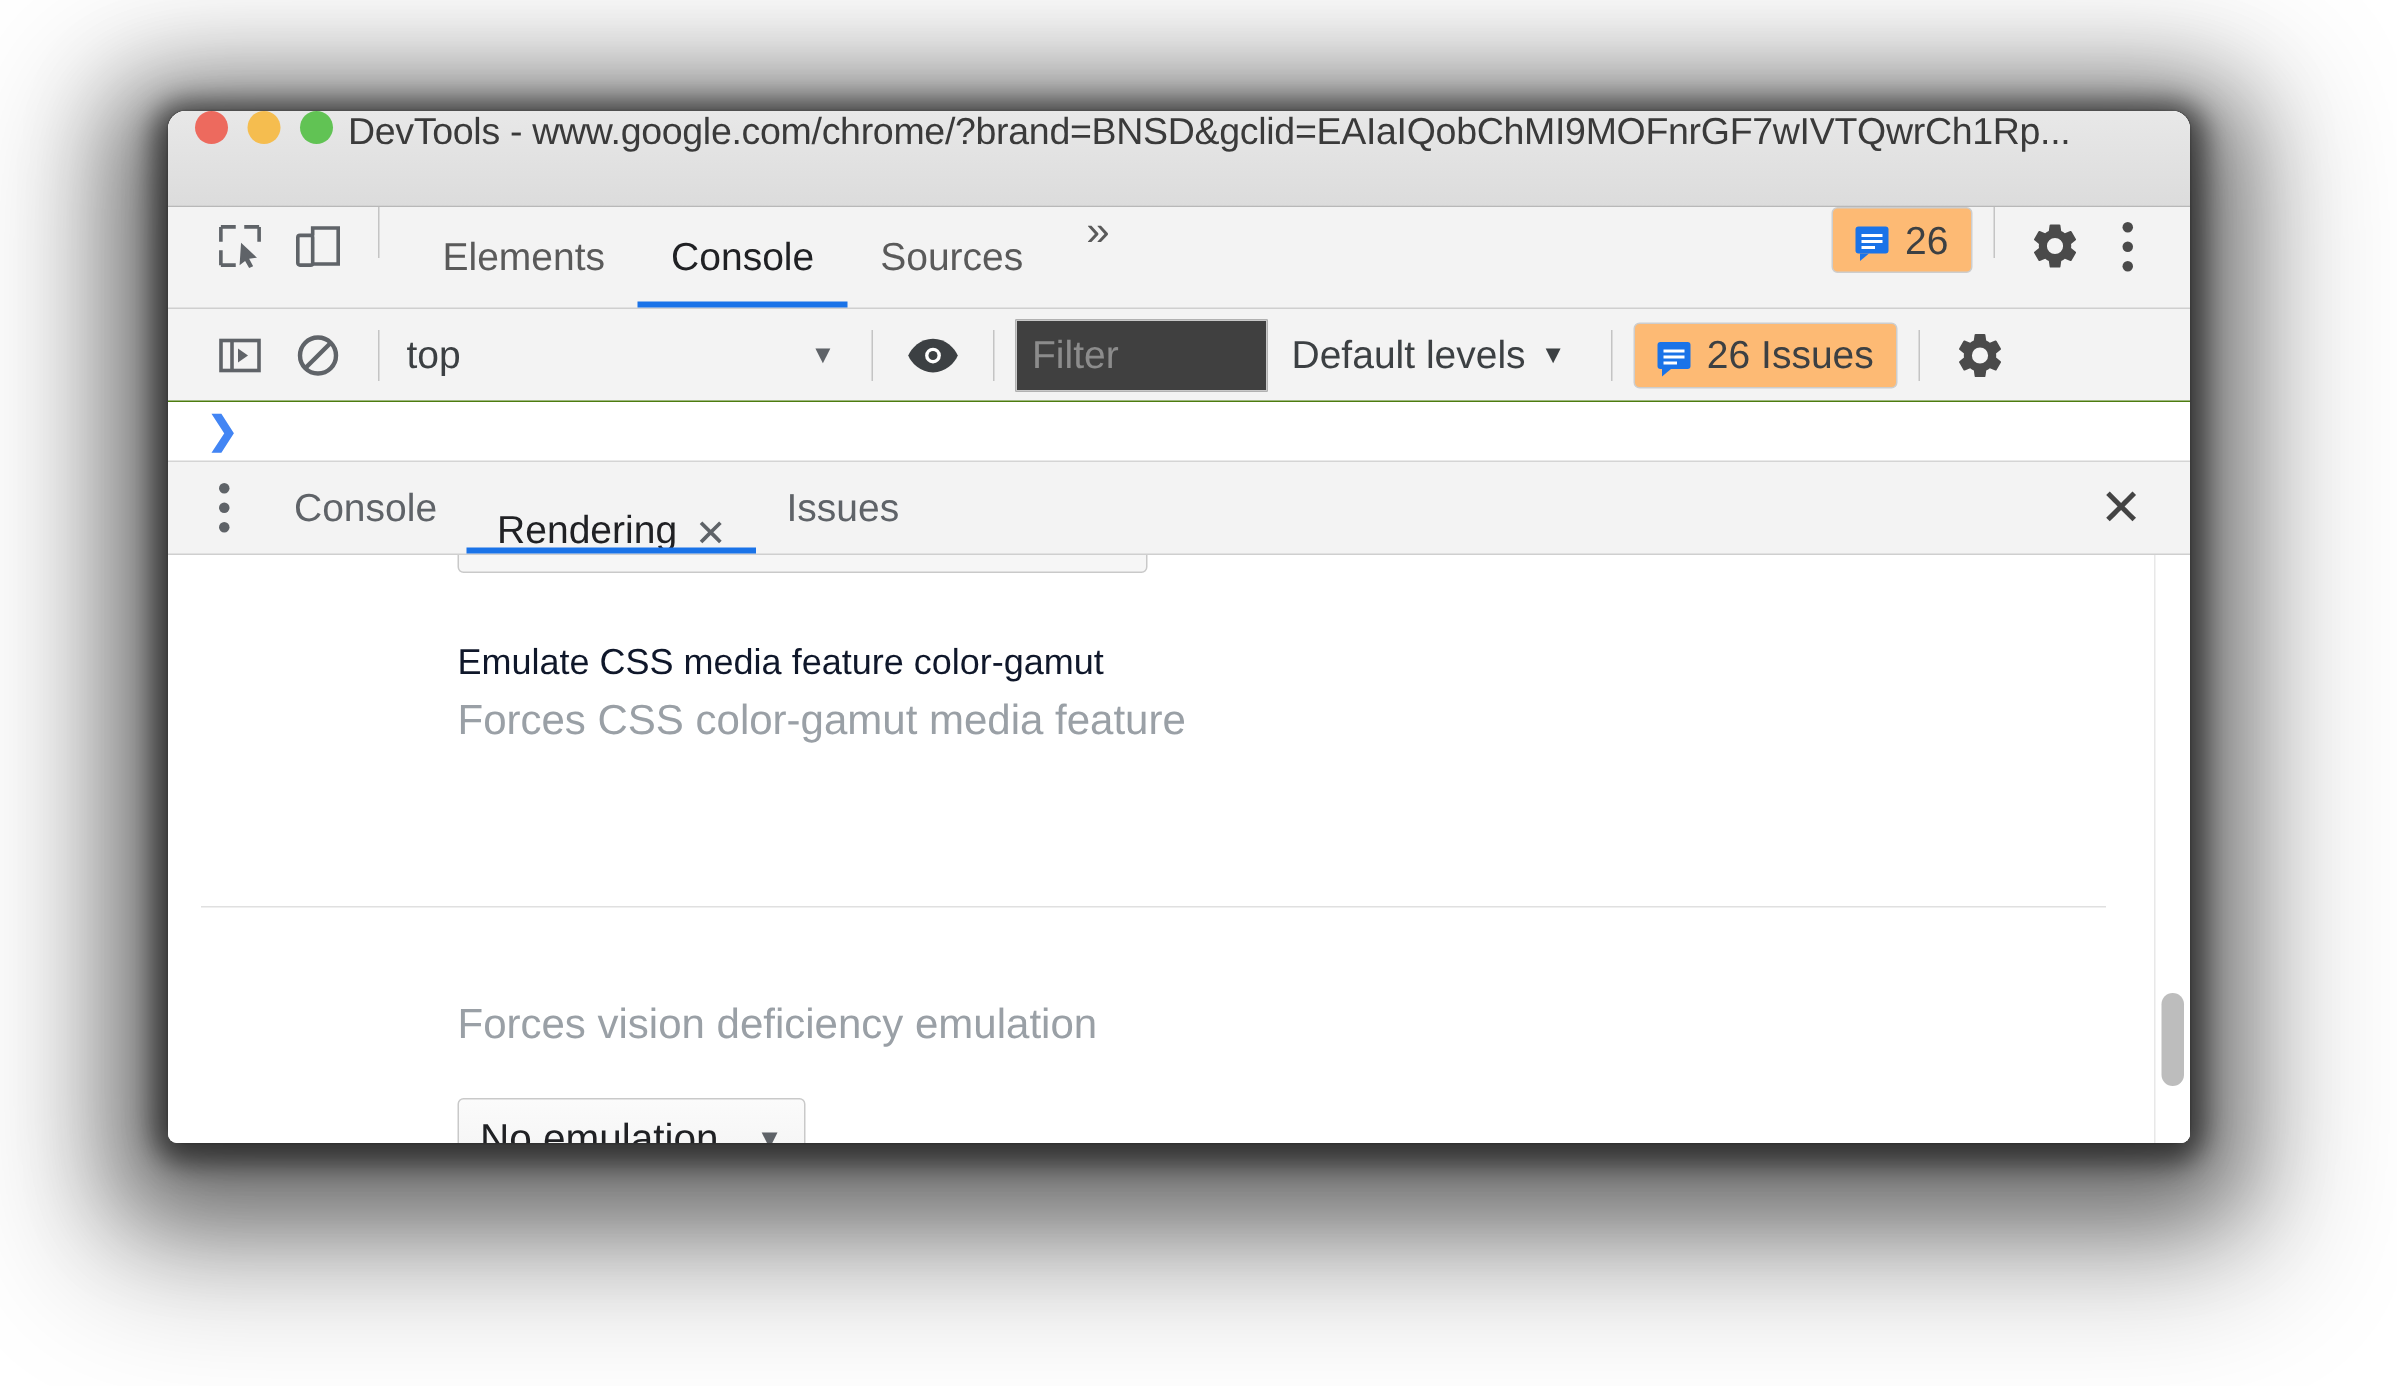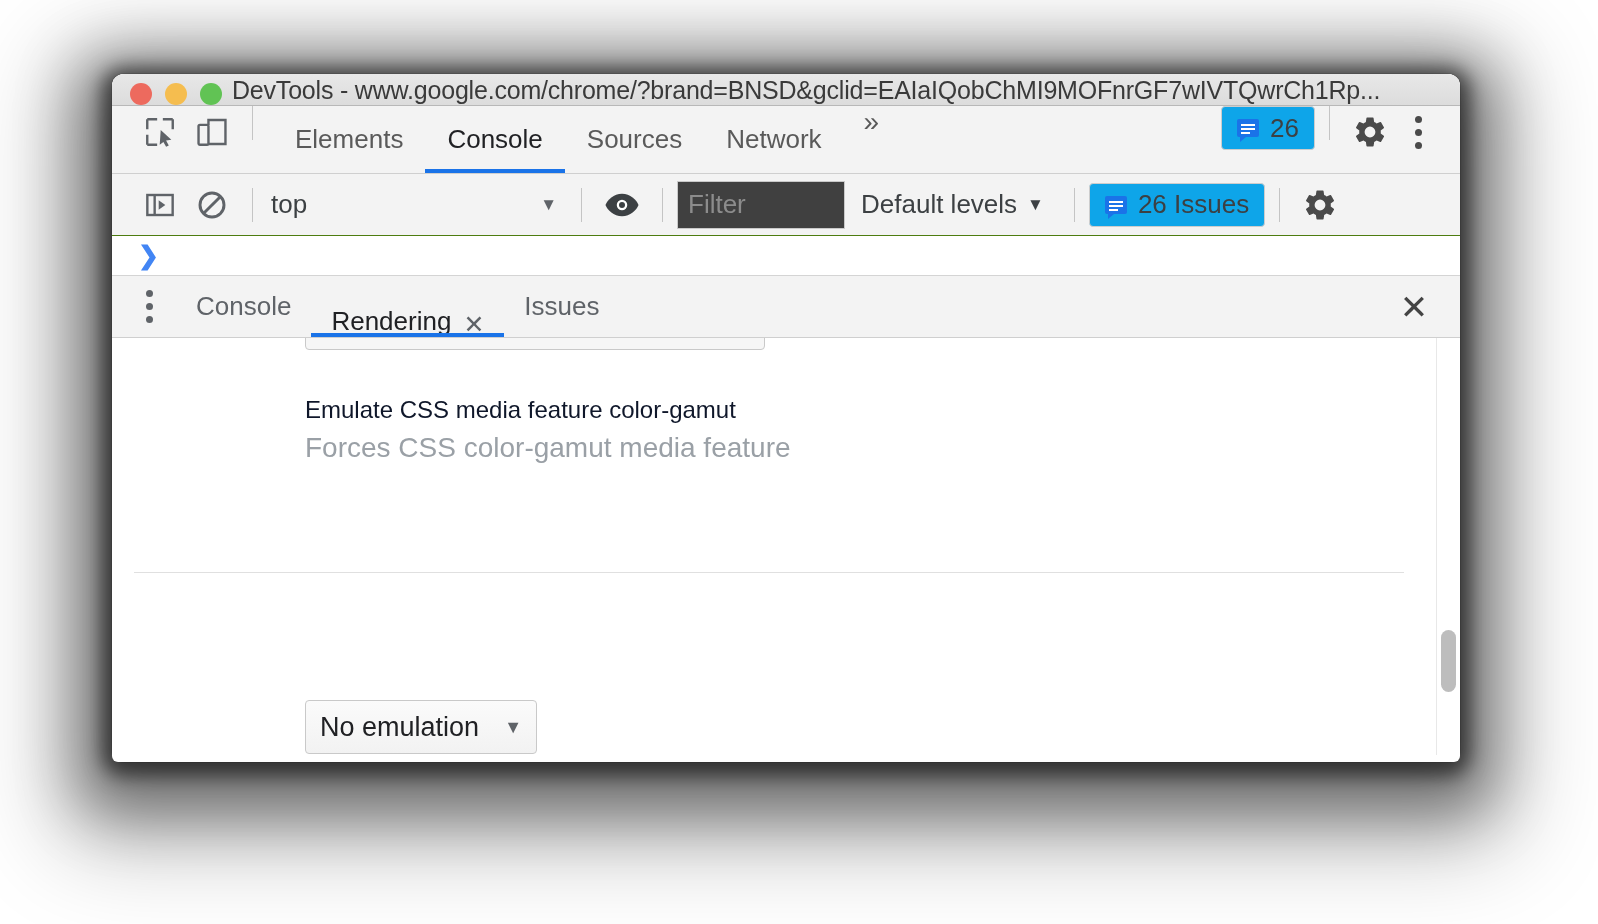--- a/index.html
+++ b/index.html
@@ -35,25 +35,25 @@
     left: 112px; top: 74px;
     width: 1348px; height: 688px;
     border-radius: 12px 12px 6px 6px;
     overflow: hidden;
     background: #ffffff;
   }
 
   
   .titlebar {
     position: relative;
-    height: 32px;
+    height: 64px;
     background: linear-gradient(#e8e8e8, #dcdcdc);
     border-bottom: 1px solid #b8b8b8;
     display: flex;
-    align-items: flex-end;
+    align-items: flex-start;
   }
   .traffic {
     display: flex;
     gap: 13px;
     margin-left: 18px;
   }
   .light { width: 22px; height: 22px; border-radius: 50%; }
   .light.red    { background: #ed6a5e; }
   .light.yellow { background: #f5bd4f; }
   .light.green  { background: #61c354; }
@@ -123,21 +123,21 @@
   .spacer { flex: 1; }
 
   .issue-pill {
     display: flex;
     align-items: center;
     gap: 11px;
     height: 44px;
     padding: 0 15px;
     border: 1px solid #cdcdcd;
     border-radius: 4px;
-    background: #0ea5e9;
+    background: #fdba74;
     font-size: 26px;
     color: #3c4043;
     cursor: pointer;
     white-space: nowrap;
   }
 
   .bubble {
     width: 22px; height: 18px;
     background: #1a73e8;
     border-radius: 2px;
@@ -420,23 +420,20 @@
       <div class="panel-tabs">
         <div class="panel-tab">
           <span>Elements</span>
         </div>
         <div class="panel-tab active">
           <span>Console</span>
         </div>
         <div class="panel-tab">
           <span>Sources</span>
         </div>
-        <div class="panel-tab">
-          <span>Network</span>
-        </div>
         <div class="chev-more">
           <span>»</span>
         </div>
       </div>
 
       <div class="spacer"></div>
 
       <div class="issue-pill">
         <span class="bubble">
             <i></i>
@@ -565,20 +562,21 @@
 
     <div class="drawer-body">
 
       <div class="scrolled-select-peek"></div>
 
       <div class="setting-title">Emulate CSS media feature color-gamut</div>
       <div class="setting-sub">Forces CSS color-gamut media feature</div>
 
       <div class="hrule"></div>
 
+      <div class="setting2-sub">Forces vision deficiency emulation</div>
 
       <div class="select-box">
         <span>No emulation</span>
         <span class="caret">▼</span>
       </div>
 
       <div class="scroll-track">
         <div class="scroll-thumb"></div>
       </div>
     </div>

